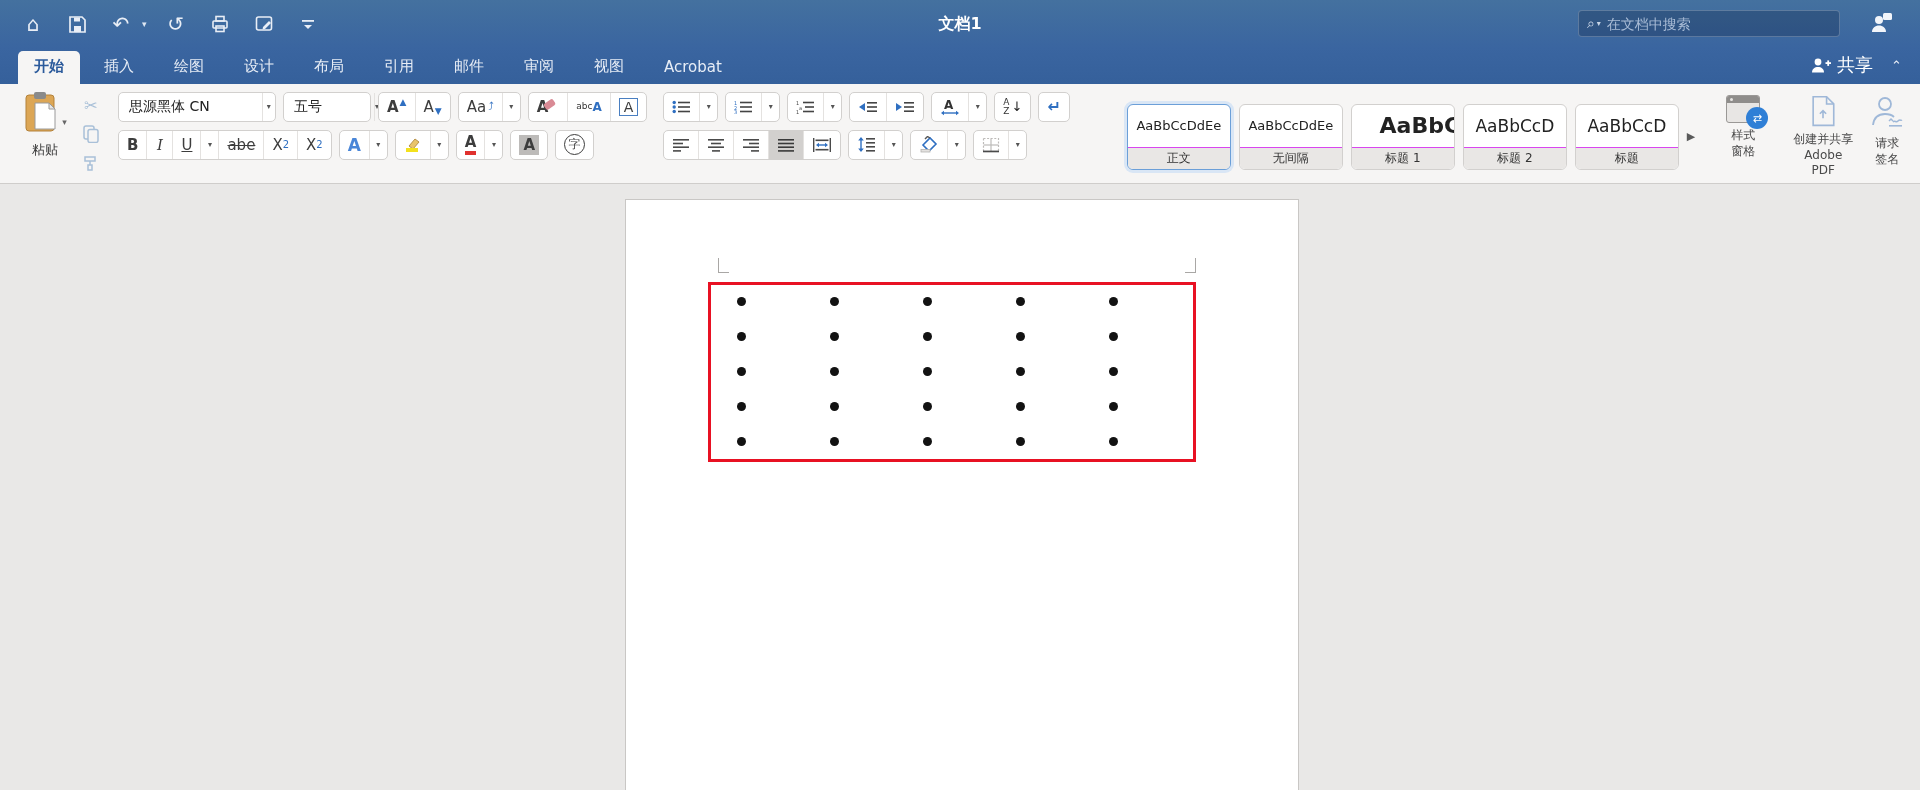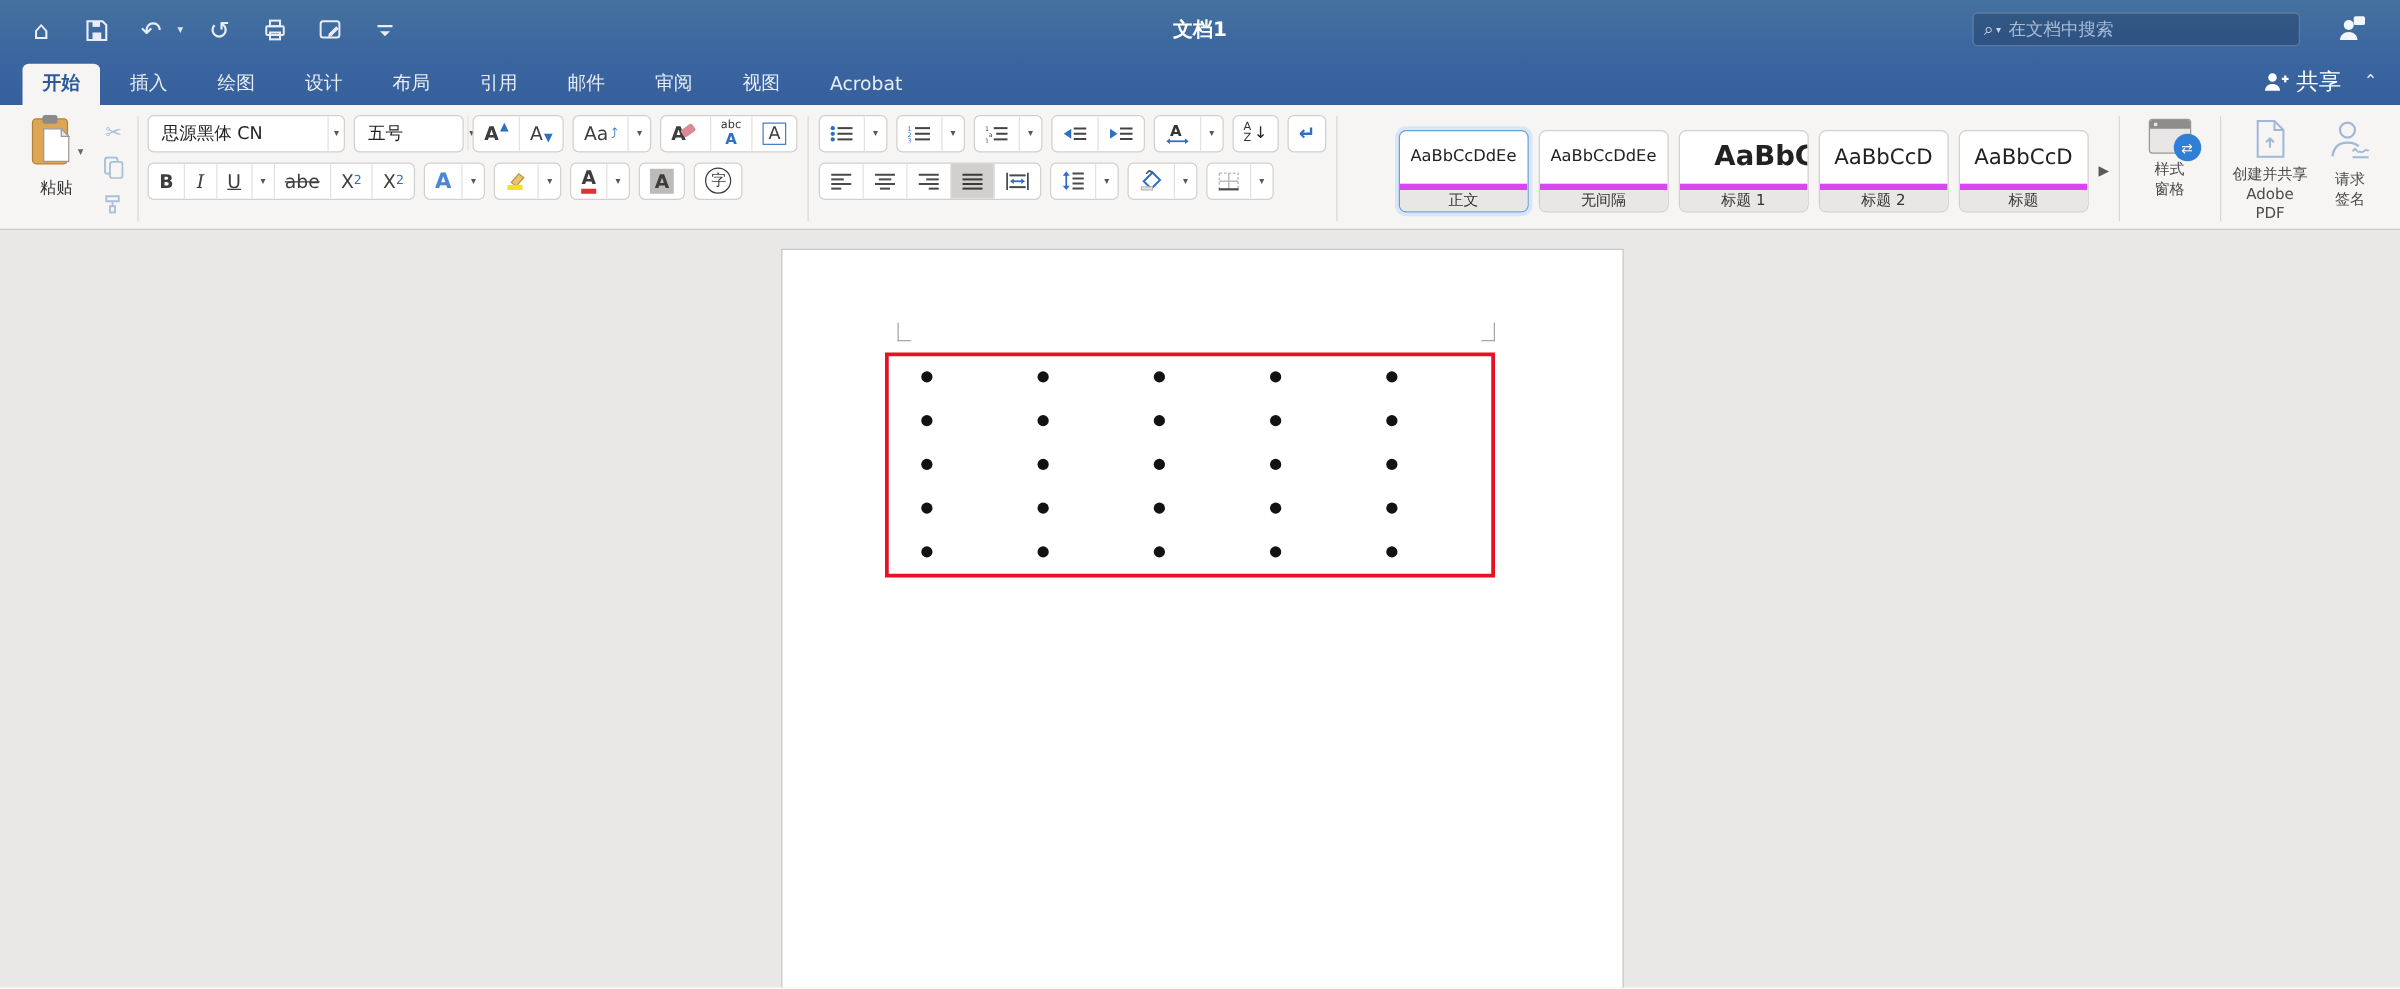--- a/index.html
+++ b/index.html
@@ -64,33 +64,33 @@
   .circle-char{ border:1.3px solid #3d3d3d; border-radius:50%; width:21px; height:21px; display:flex; align-items:center; justify-content:center; font-size:12px; }
   .eff-a{ color:#4a86d8; font-weight:bold; font-size:17px; }
   .strike{ text-decoration:line-through; font-size:14px; }
   .u-line{ text-decoration:underline; }
   .it{ font-style:italic; font-family:"DejaVu Serif","Liberation Serif",serif; }
   .bld{ font-weight:bold; }
   .subsup{ font-size:14px; }
   .subsup sub,.subsup sup{ color:#2f6fc1; font-size:10px; }
   .grow-caret{ font-size:9px; color:#2f6fc1; margin-left:1px; transform:translateY(-5px); display:inline-block; }
   .shrink-caret{ font-size:9px; color:#2f6fc1; margin-left:1px; transform:translateY(4px); display:inline-block; }
-  .phonetic{ display:flex; flex-direction:column; line-height:1; align-items:center; }
+  .phonetic{ display:flex; flex-direction:row; line-height:1; align-items:center; }
   .phonetic .ab{ font-size:9px; color:#333; }
   .phonetic .pa{ font-size:12px; color:#2f6fc1; font-weight:bold; }
   .eraser{ display:inline-block; width:11px; height:7px; background:#d98a95; border-radius:2px; transform:rotate(-35deg) translate(-2px,-4px); }
 
   
   .styles-gallery{ display:flex; align-items:center; gap:8px; padding-top:3px;margin-left:41px; }
   .stylecard{ width:104px; height:66px; background:#fff; border:1px solid #d2d0ce; border-radius:6px; overflow:hidden; display:flex; flex-direction:column; }
   .stylecard.selected{ border:1px solid #6b9fd8; box-shadow:0 0 0 3px #d9e6f5; }
   .stylecard .sample{ flex:1; display:flex; align-items:center; justify-content:center; font-size:13px; color:#222; white-space:nowrap; overflow:hidden; }
   .stylecard .sample.h1{ font-size:22px; font-weight:bold;padding-left:34px; }
   .stylecard .sample.h2{ font-size:17px; }
-  .stylecard .slabel{ height:22px; background:#e9e7e5; border-top:5px solid #d946ef; display:flex; align-items:center; justify-content:center; font-size:12px; color:#333; }
+  .stylecard .slabel{ height:22px; background:#e9e7e5; border-top:1px solid #d946ef; display:flex; align-items:center; justify-content:center; font-size:12px; color:#333; }
   .gal-arrow{ color:#5a5a5a; font-size:11px; }
 
   
   .bigbtn{ display:flex; flex-direction:column; align-items:center; justify-content:flex-start; padding-top:4px; gap:5px; min-width:64px; }
   .bigbtn .blabel{ font-size:12px; color:#4a4a4a; text-align:center; line-height:1.3; }
   .winicon{ position:relative; width:34px; height:28px; background:#e8e6e4; border:1px solid #9a9896; border-radius:3px; }
   .winicon::before{ content:""; position:absolute; left:0; right:0; top:0; height:7px; background:#8f8d8b; border-radius:2px 2px 0 0; }
   .winicon::after{ content:""; position:absolute; left:3px; top:2px; width:3px; height:3px; background:#e8e6e4; border-radius:50%; }
   .winicon .bluedot{ position:absolute; right:-9px; bottom:-7px; width:22px; height:22px; background:#2f7fd6; border-radius:50%; color:#fff; font-size:11px; display:flex; align-items:center; justify-content:center; }
 

